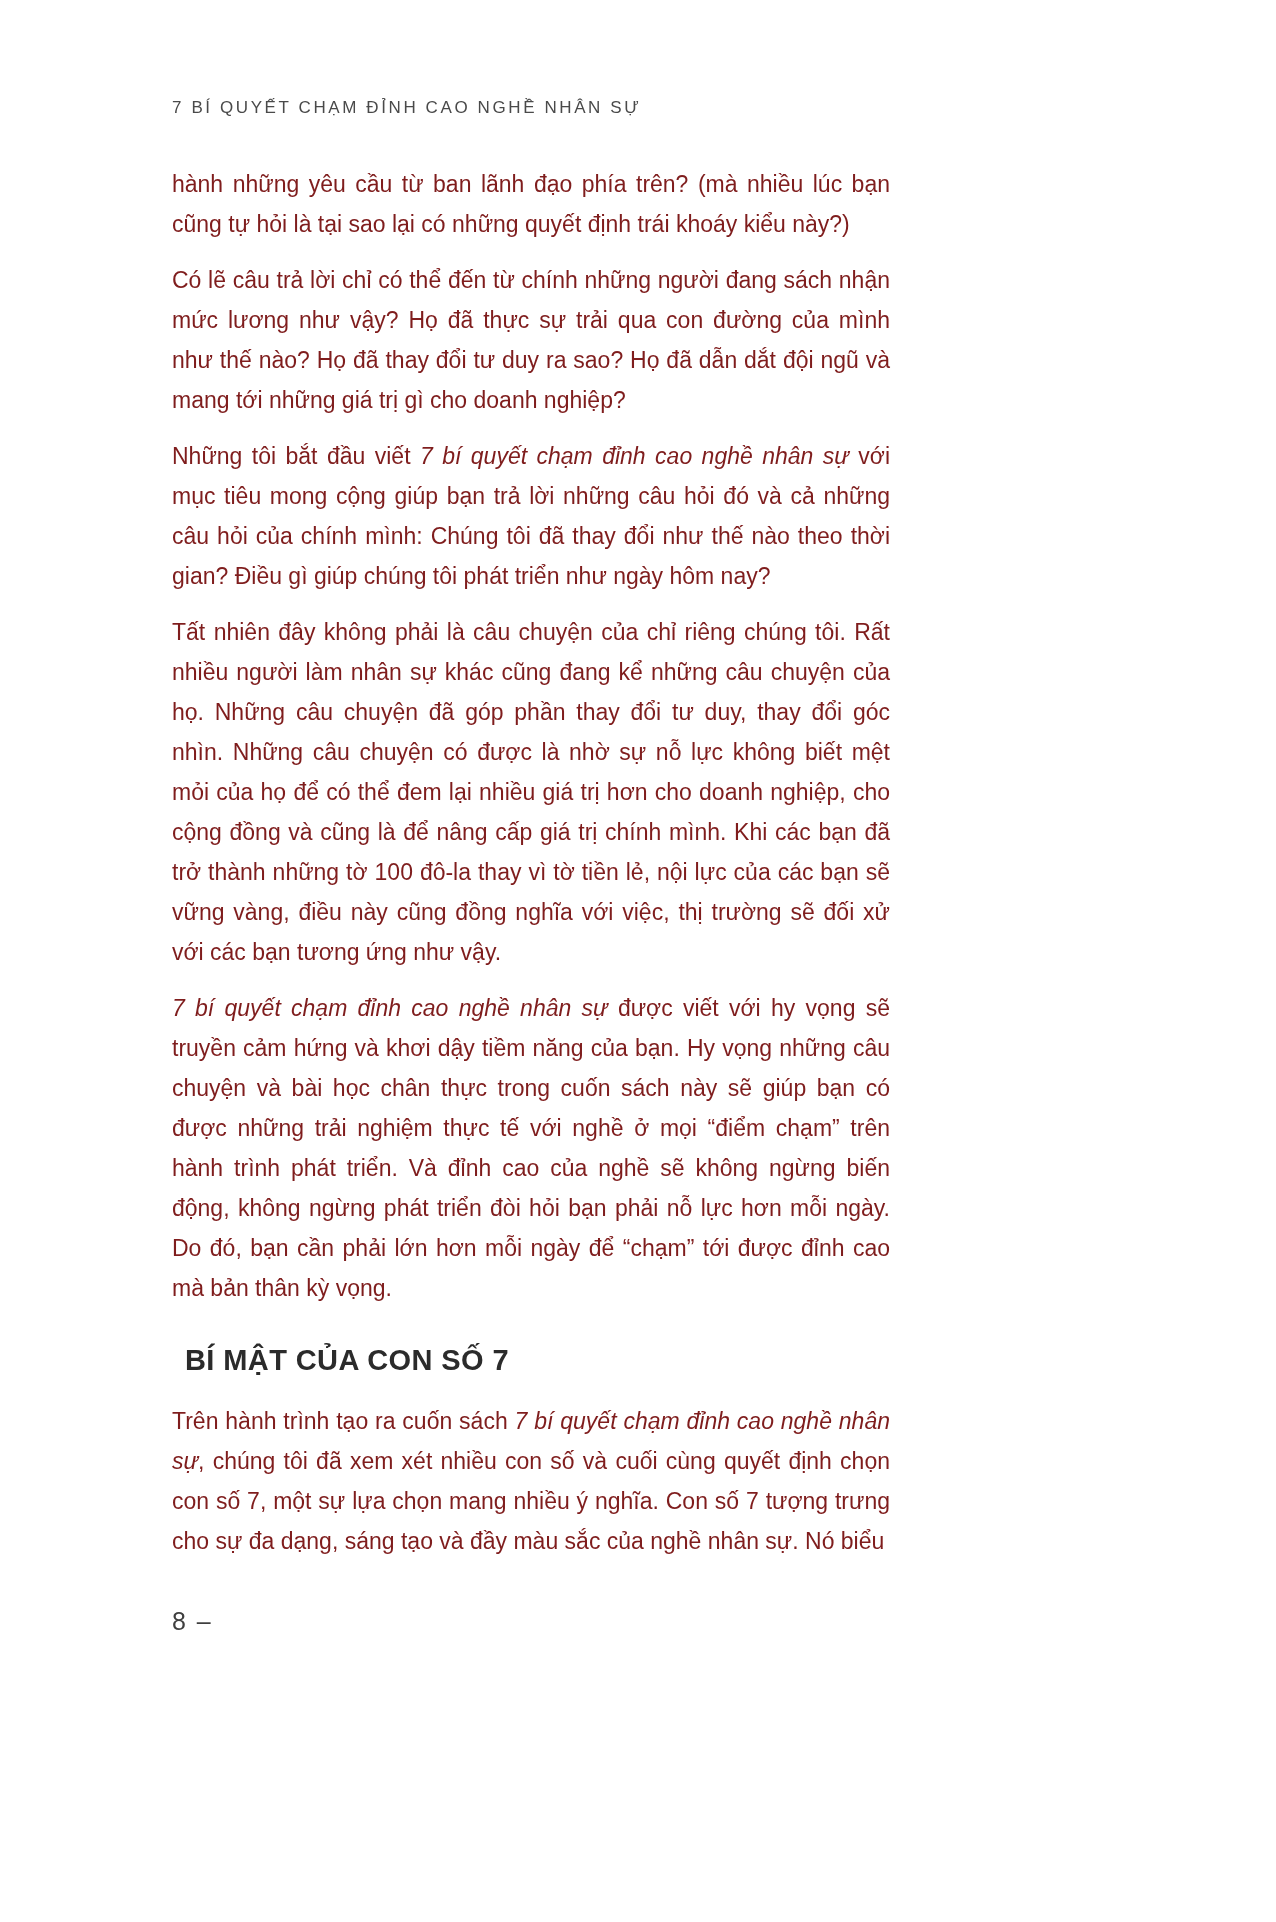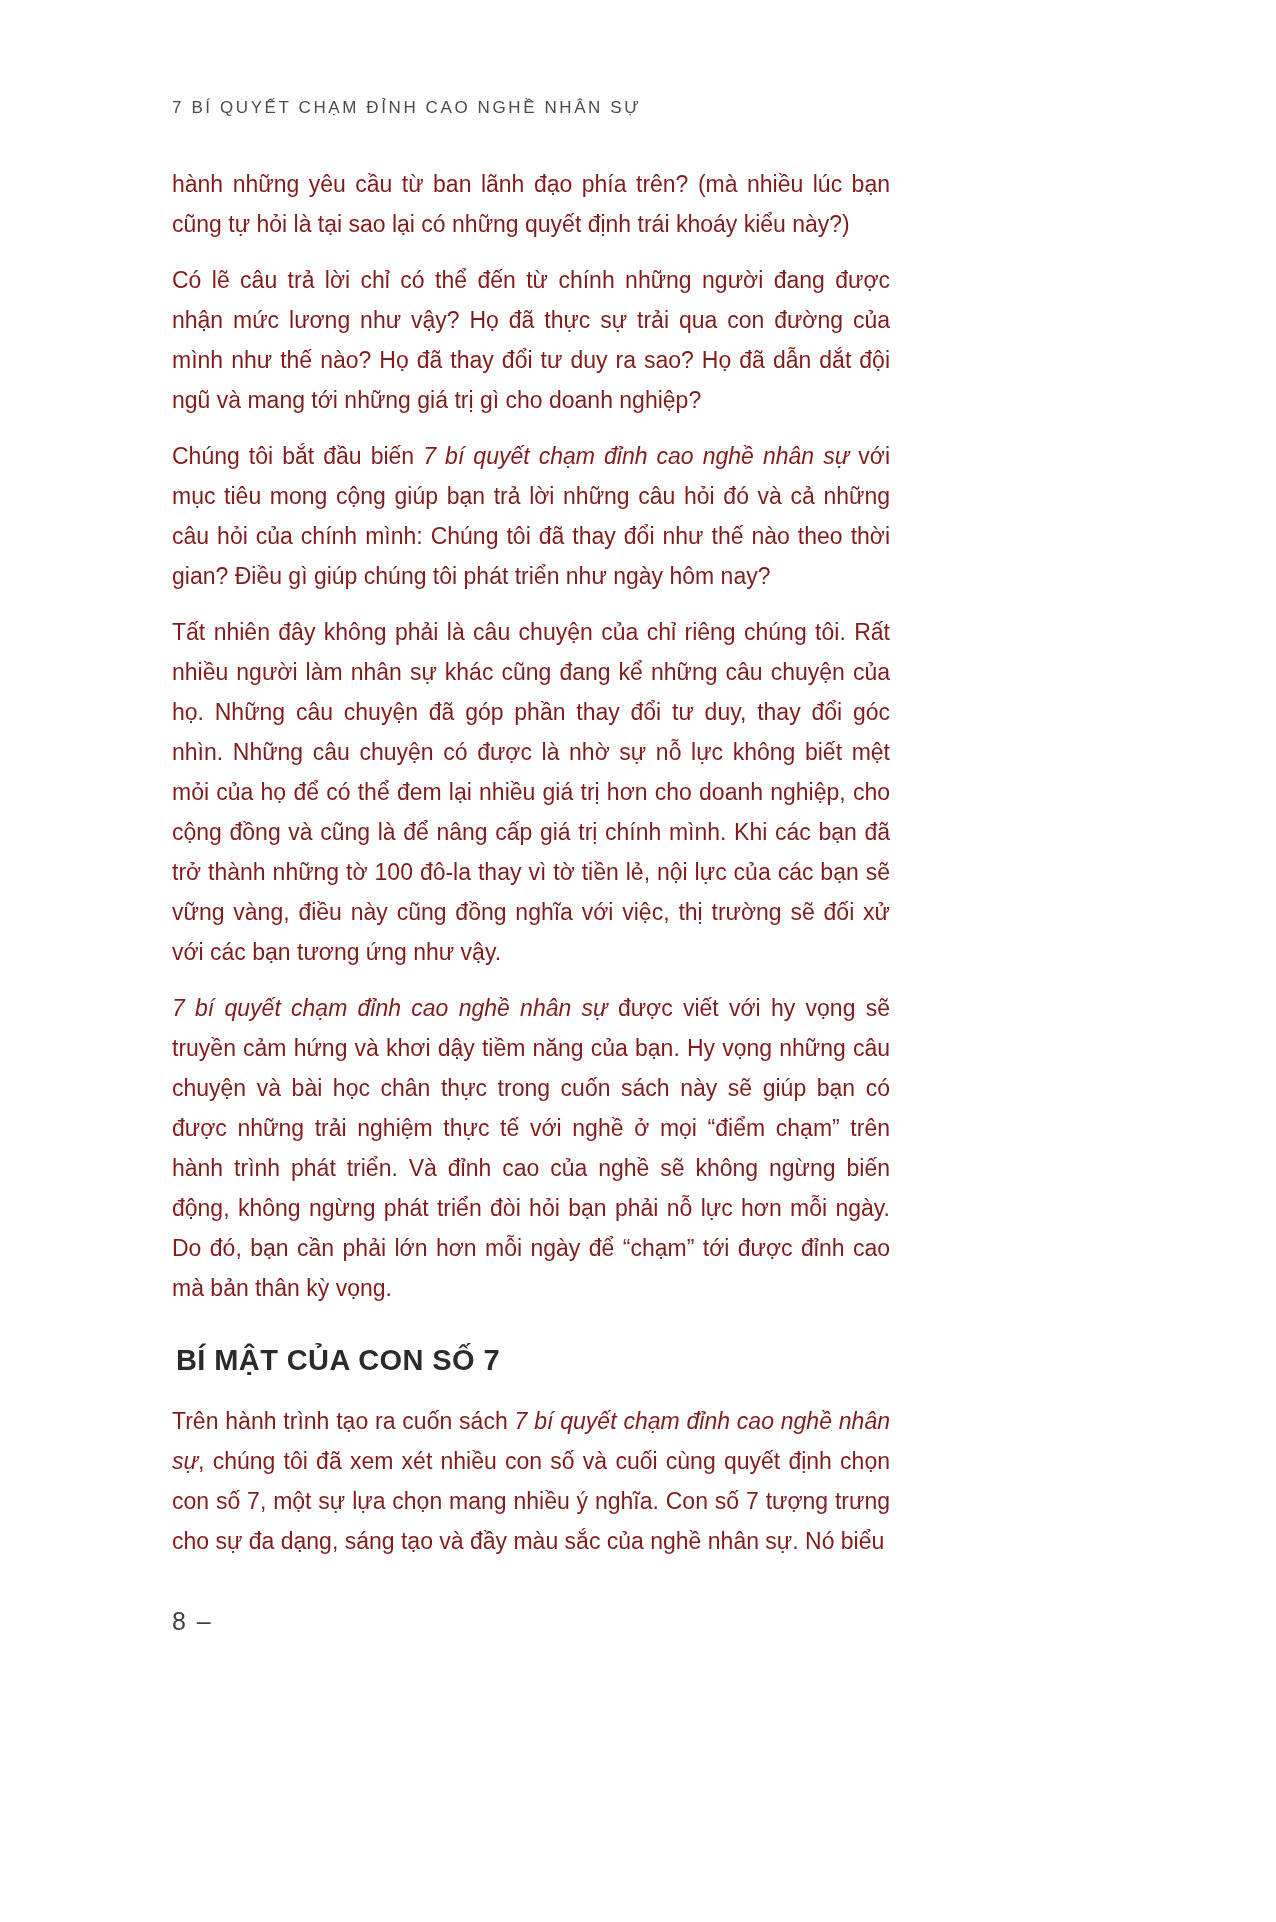--- a/index.html
+++ b/index.html
@@ -43,42 +43,42 @@
     margin-bottom: 16px;
   }
   .italic {
     font-style: italic;
   }
   h2.section-heading {
     font-size: 29px;
     font-weight: 700;
     color: #2b2b2b;
     letter-spacing: 0.4px;
-    margin: 36px 0 24px 4px;
+    margin: 36px 0 24px 13px;
   }
   .page-number {
     font-size: 25px;
     color: #3f3f3f;
     margin-top: 46px;
     letter-spacing: 2px;
   }
 </style>
 </head>
 <body>
 
 <div class="page">
   <div class="content">
 
     <div class="running-header">7 BÍ QUYẾT CHẠM ĐỈNH CAO NGHỀ NHÂN SỰ</div>
 
     <p class="para"><span>hành những yêu cầu từ ban lãnh đạo phía trên? (mà nhiều lúc bạn cũng tự hỏi là tại sao lại có những quyết định trái khoáy kiểu này?)</span></p>
 
-    <p class="para"><span>Có lẽ câu trả lời chỉ có thể đến từ chính những người đang được nhận mức lương như vậy? Họ đã thực sự trải qua con đường của mình như thế nào? Họ đã thay đổi tư duy ra sao? Họ đã dẫn dắt đội ngũ và mang tới những giá trị gì cho doanh nghiệp?</span></p>
+    <p class="para"><span>Có lẽ câu trả lời chỉ có thể đến từ chính những người đang sách nhận mức lương như vậy? Họ đã thực sự trải qua con đường của mình như thế nào? Họ đã thay đổi tư duy ra sao? Họ đã dẫn dắt đội ngũ và mang tới những giá trị gì cho doanh nghiệp?</span></p>
 
-    <p class="para"><span>Chúng tôi bắt đầu biến </span><span class="italic">7 bí quyết chạm đỉnh cao nghề nhân sự</span><span> với mục tiêu mong cộng giúp bạn trả lời những câu hỏi đó và cả những câu hỏi của chính mình: Chúng tôi đã thay đổi như thế nào theo thời gian? Điều gì giúp chúng tôi phát triển như ngày hôm nay?</span></p>
+    <p class="para"><span>Những tôi bắt đầu viết </span><span class="italic">7 bí quyết chạm đỉnh cao nghề nhân sự</span><span> với mục tiêu mong cộng giúp bạn trả lời những câu hỏi đó và cả những câu hỏi của chính mình: Chúng tôi đã thay đổi như thế nào theo thời gian? Điều gì giúp chúng tôi phát triển như ngày hôm nay?</span></p>
 
     <p class="para"><span>Tất nhiên đây không phải là câu chuyện của chỉ riêng chúng tôi. Rất nhiều người làm nhân sự khác cũng đang kể những câu chuyện của họ. Những câu chuyện đã góp phần thay đổi tư duy, thay đổi góc nhìn. Những câu chuyện có được là nhờ sự nỗ lực không biết mệt mỏi của họ để có thể đem lại nhiều giá trị hơn cho doanh nghiệp, cho cộng đồng và cũng là để nâng cấp giá trị chính mình. Khi các bạn đã trở thành những tờ 100 đô-la thay vì tờ tiền lẻ, nội lực của các bạn sẽ vững vàng, điều này cũng đồng nghĩa với việc, thị trường sẽ đối xử với các bạn tương ứng như vậy.</span></p>
 
     <p class="para"><span class="italic">7 bí quyết chạm đỉnh cao nghề nhân sự</span><span> được viết với hy vọng sẽ truyền cảm hứng và khơi dậy tiềm năng của bạn. Hy vọng những câu chuyện và bài học chân thực trong cuốn sách này sẽ giúp bạn có được những trải nghiệm thực tế với nghề ở mọi “điểm chạm” trên hành trình phát triển. Và đỉnh cao của nghề sẽ không ngừng biến động, không ngừng phát triển đòi hỏi bạn phải nỗ lực hơn mỗi ngày. Do đó, bạn cần phải lớn hơn mỗi ngày để “chạm” tới được đỉnh cao mà bản thân kỳ vọng.</span></p>
 
     <h2 class="section-heading">BÍ MẬT CỦA CON SỐ 7</h2>
 
     <p class="para"><span>Trên hành trình tạo ra cuốn sách </span><span class="italic">7 bí quyết chạm đỉnh cao nghề nhân sự</span><span>, chúng tôi đã xem xét nhiều con số và cuối cùng quyết định chọn con số 7, một sự lựa chọn mang nhiều ý nghĩa. Con số 7 tượng trưng cho sự đa dạng, sáng tạo và đầy màu sắc của nghề nhân sự. Nó biểu</span></p>
 
     <div class="page-number">8 –</div>

